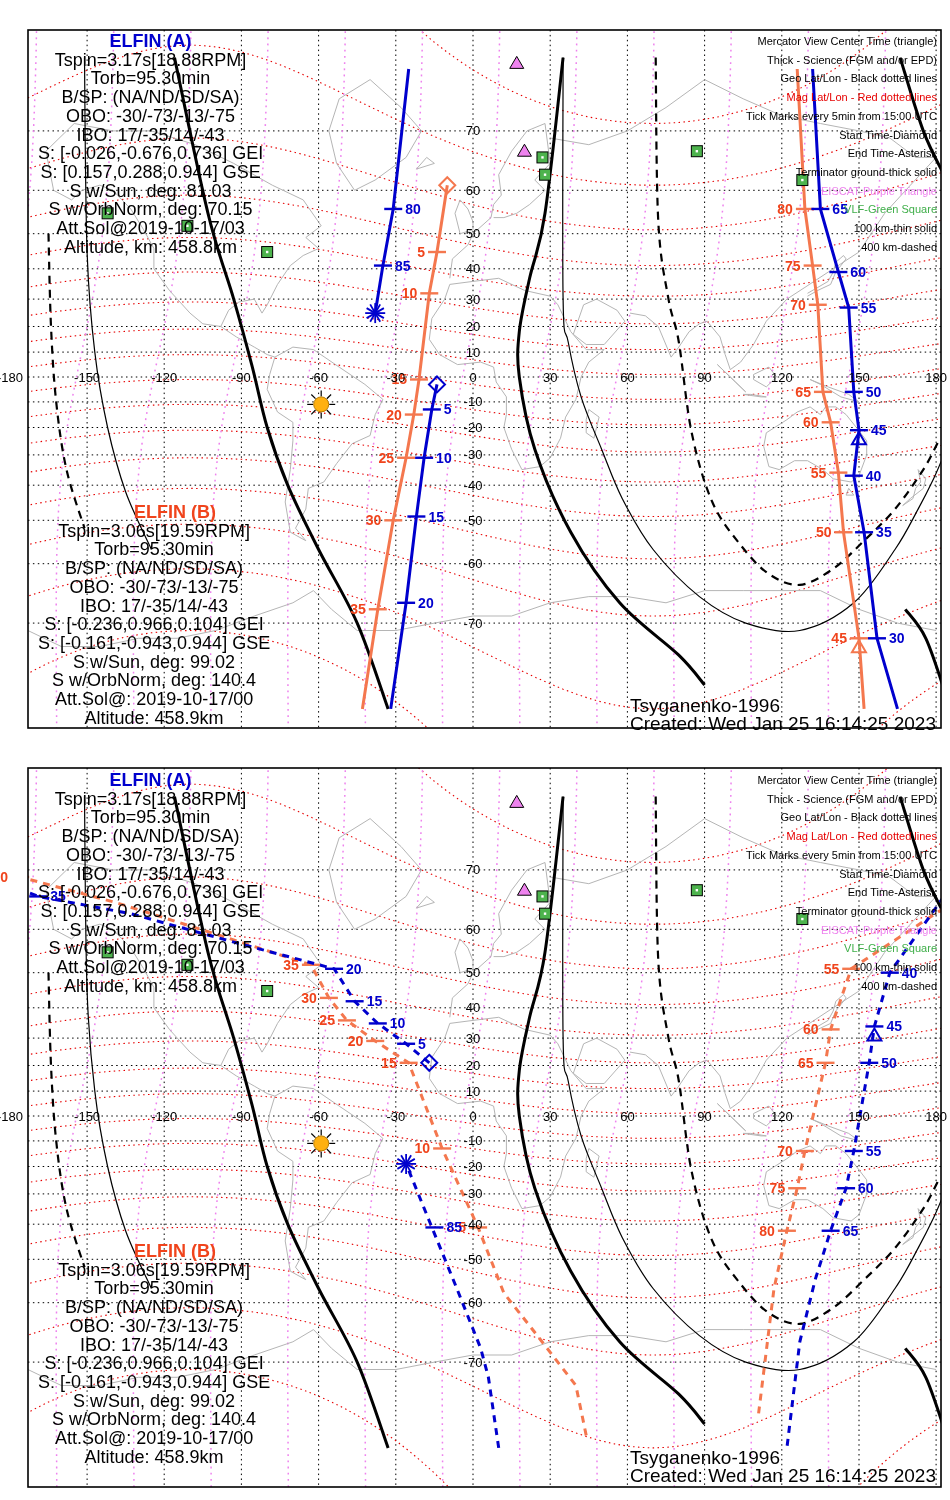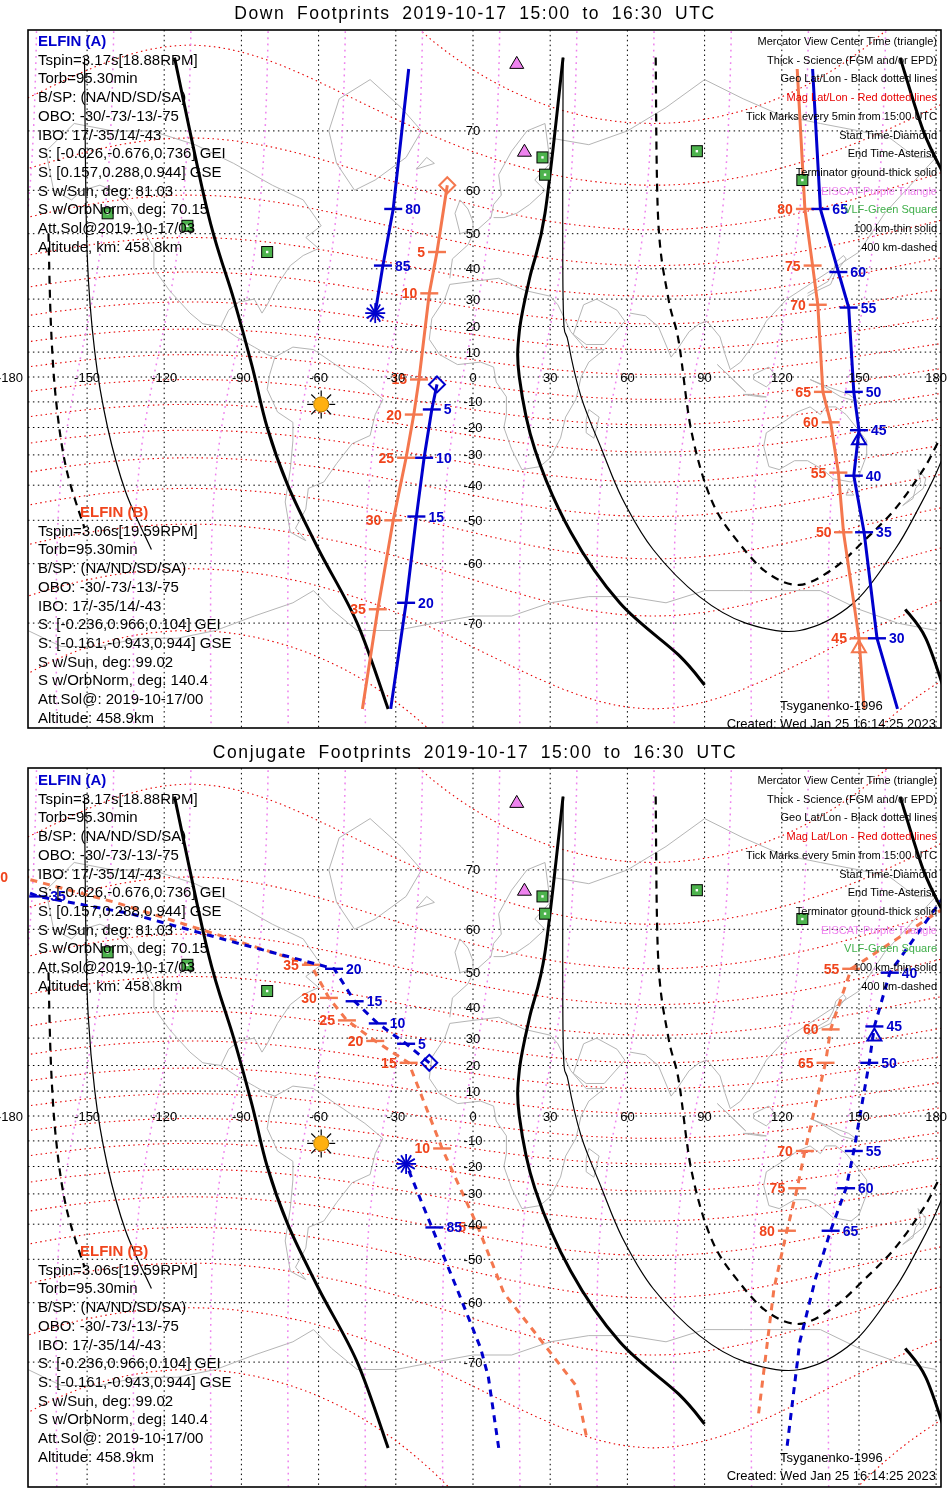--- a/index.html
+++ b/index.html
@@ -4,28 +4,28 @@
 <style>
   html,body{margin:0;padding:0;background:#ffffff;}
   .page{position:relative;width:950px;height:1500px;background:#fff;overflow:hidden;
         font-family:"Liberation Sans",sans-serif;}
   .panel{position:absolute;left:0;width:950px;}
   #panel0{top:0;height:739px;}
   #panel1{top:739px;height:761px;}
   .panel svg{position:absolute;left:0;top:0;}
   .ptitle{position:absolute;left:0;right:0;top:3px;text-align:center;
           font-size:17.5px;letter-spacing:1.6px;word-spacing:5px;color:#000;white-space:nowrap;}
-  .info{position:absolute;font-size:15px;line-height:18.7px;color:#000;white-space:nowrap;}
+  .info{position:absolute;font-size:18px;line-height:18.7px;color:#000;white-space:nowrap;text-align:center;}
   .info-a{left:38px;top:32px;}
   .info-b{left:38px;top:503px;}
   .info .t-a{color:#0000cd;font-weight:bold;}
   .info .t-b{color:#f0441c;font-weight:bold;padding-left:42px;}
   .legend{position:absolute;right:13px;top:32px;text-align:right;
           font-size:11px;line-height:18.7px;color:#000;white-space:nowrap;}
-  .credits{position:absolute;right:14px;text-align:center;font-size:13px;line-height:18.2px;color:#000;margin-left:40px;}
+  .credits{position:absolute;right:14px;text-align:left;font-size:19px;line-height:18.2px;color:#000;margin-left:40px;}
   #panel0 .credits{top:697px;}
   #panel1 .credits{top:710px;}
   text.glabel{font-family:"Liberation Sans",sans-serif;font-size:13px;fill:#000;}
   text.ticklab{font-family:"Liberation Sans",sans-serif;font-size:14px;font-weight:bold;}
 </style>
 </head>
 <body>
 
 <div class="page">
 
@@ -248,21 +248,20 @@
           <text x="473" y="406.4" text-anchor="middle" class="glabel">-10</text>
           <text x="473" y="432.0" text-anchor="middle" class="glabel">-20</text>
           <text x="473" y="459.4" text-anchor="middle" class="glabel">-30</text>
           <text x="473" y="489.7" text-anchor="middle" class="glabel">-40</text>
           <text x="473" y="524.8" text-anchor="middle" class="glabel">-50</text>
           <text x="473" y="568.2" text-anchor="middle" class="glabel">-60</text>
           <text x="473" y="627.6" text-anchor="middle" class="glabel">-70</text>
         </g>
         <rect x="28" y="30" width="913" height="698" stroke="#000" stroke-width="1.6" fill="none"></rect>
       </svg>
-    <div class="ptitle">Down Footprints 2019-10-17 15:00 to 16:30 UTC</div>
     <div class="info info-a" id="p0a">
         <div class="t-a">ELFIN (A)</div>
         <div>Tspin=3.17s[18.88RPM]</div>
         <div>Torb=95.30min</div>
         <div>B/SP: (NA/ND/SD/SA)</div>
         <div>OBO: -30/-73/-13/-75</div>
         <div>IBO: 17/-35/14/-43</div>
         <div>S: [-0.026,-0.676,0.736] GEI</div>
         <div>S: [0.157,0.288,0.944] GSE</div>
         <div>S w/Sun, deg: 81.03</div>
@@ -515,21 +514,20 @@
           <text x="473" y="406.4" text-anchor="middle" class="glabel">-10</text>
           <text x="473" y="432.0" text-anchor="middle" class="glabel">-20</text>
           <text x="473" y="459.4" text-anchor="middle" class="glabel">-30</text>
           <text x="473" y="489.7" text-anchor="middle" class="glabel">-40</text>
           <text x="473" y="524.8" text-anchor="middle" class="glabel">-50</text>
           <text x="473" y="568.2" text-anchor="middle" class="glabel">-60</text>
           <text x="473" y="627.6" text-anchor="middle" class="glabel">-70</text>
         </g>
         <rect x="28" y="29" width="913" height="719" stroke="#000" stroke-width="1.6" fill="none"></rect>
       </svg>
-    <div class="ptitle">Conjugate Footprints 2019-10-17 15:00 to 16:30 UTC</div>
     <div class="info info-a" id="p1a">
         <div class="t-a">ELFIN (A)</div>
         <div>Tspin=3.17s[18.88RPM]</div>
         <div>Torb=95.30min</div>
         <div>B/SP: (NA/ND/SD/SA)</div>
         <div>OBO: -30/-73/-13/-75</div>
         <div>IBO: 17/-35/14/-43</div>
         <div>S: [-0.026,-0.676,0.736] GEI</div>
         <div>S: [0.157,0.288,0.944] GSE</div>
         <div>S w/Sun, deg: 81.03</div>

